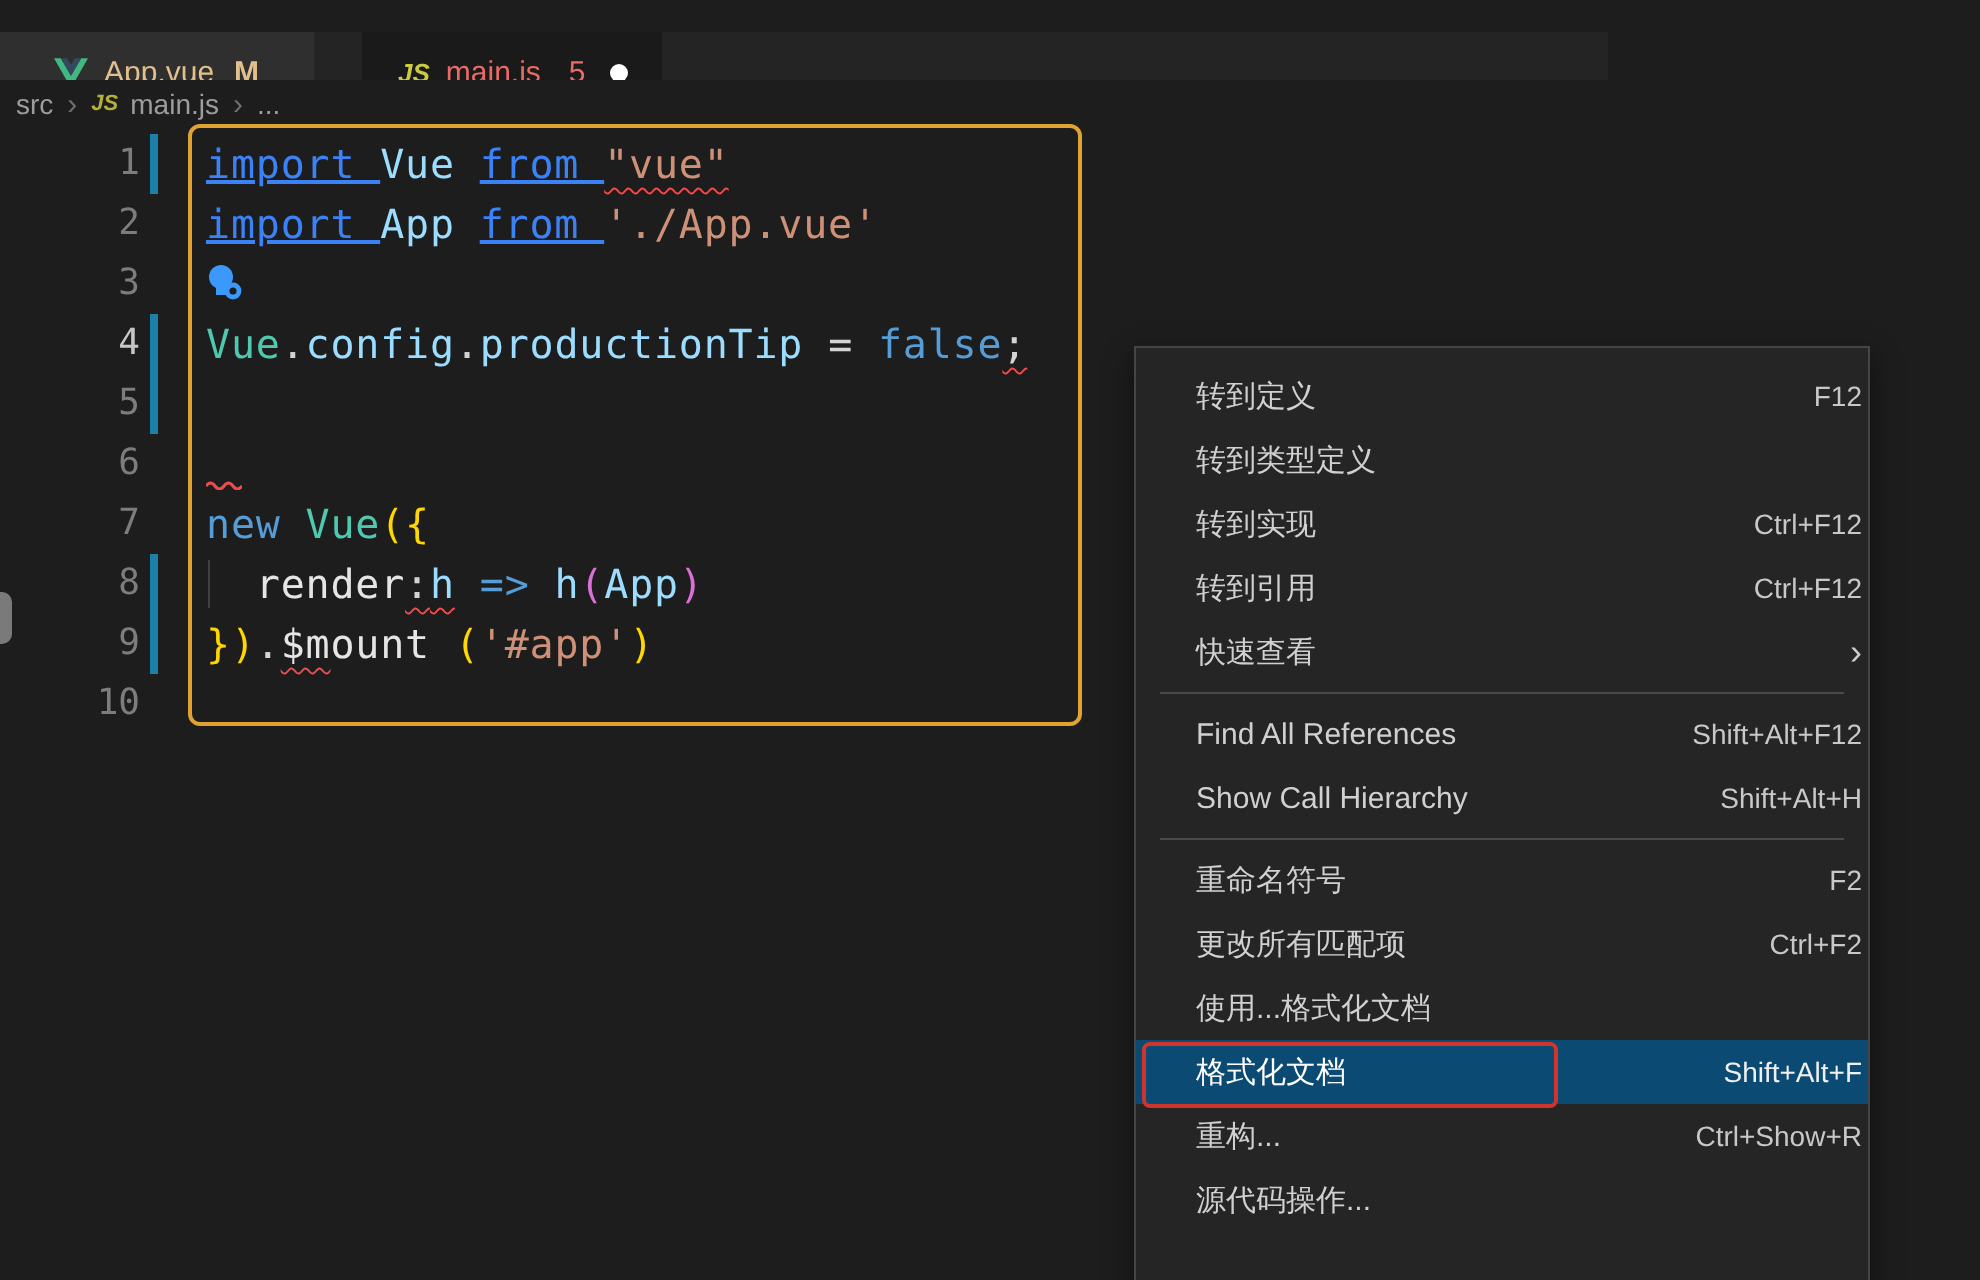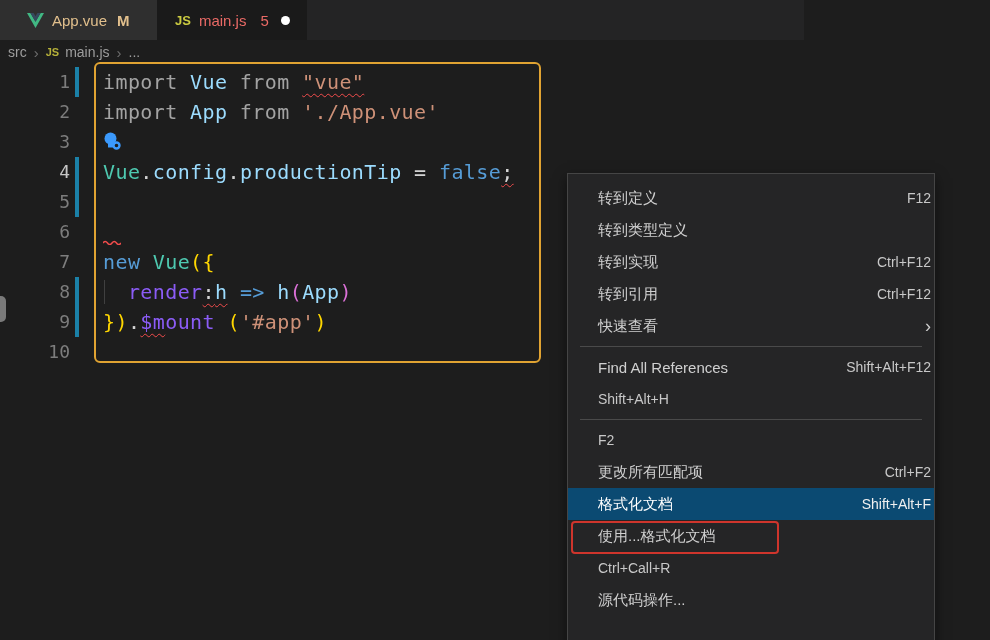--- a/index.html
+++ b/index.html
@@ -1,31 +1,31 @@
 <!DOCTYPE html>
 <html><head>
 <meta charset="utf-8">
 <style>
   * { margin:0; padding:0; box-sizing:border-box; }
   html,body { width:990px; height:640px; overflow:hidden; background:#1d1d1d;
               font-family:"Liberation Sans", sans-serif; }
   #stage { position:relative; width:990px; height:640px; background:#1d1d1d; }
 
   
-  .tabbar { position:absolute; left:0; top:0; width:804px; height:40px;
-            background:#242425; display:flex; }
+  .tabbar { position:absolute; left:0; top:16px; width:804px; height:40px;
+            background:#242425; display:flex;gap:24px; }
   .tab { height:40px; display:flex; align-items:center; font-size:15px; cursor:default; }
   .tab.t1 { width:157px; padding-left:27px; background:#2f2f2f; }
   .tab.t2 { width:150px; padding-left:18px; background:#1a1a1a; }
   .tab .lbl { margin-left:8px; }
   .lbl-mod, .badge-mod { color:#e2c08d; }
   .lbl-err, .badge-err { color:#ea6a66; }
   .badge-mod { margin-left:10px; font-weight:bold; }
   .badge-err { margin-left:14px; }
-  .js-glyph { color:#cbcb41; font-weight:bold; font-size:13px; }
+  .js-glyph { color:#cbcb41; font-weight:bold; font-size:13px; font-style:italic; }
   .dirty-dot { width:9px; height:9px; border-radius:50%; background:#ffffff; margin-left:12px; }
 
   
   .breadcrumb { position:absolute; left:0; top:40px; width:990px; height:24px;
                 background:#1d1d1d; display:flex; align-items:center;
                 padding-left:8px; font-size:14px; color:#9d9d9d; }
   .breadcrumb .chev { color:#6e6e6e; margin:0 7px; font-size:15px; }
   .breadcrumb .js-glyph { font-size:11px; margin-right:6px; color:#b5b039; }
 
   
@@ -34,23 +34,23 @@
           font-size:20px; line-height:30px; letter-spacing:0.4px; }
   .ln { width:70px; text-align:right; color:#7d7d7d; font-size:18px;
         font-family:"DejaVu Sans Mono", monospace; letter-spacing:0; }
   .ln.active { color:#c6c6c6; }
   .gutter { width:33px; position:relative; }
   .gutter.modified::before { content:''; position:absolute; left:5px; top:0;
         bottom:0; width:4px; background:#1b81a8; }
   .code { white-space:pre; position:relative; }
   .code.indent-guide::before { content:''; position:absolute; left:1px; top:3px;
         bottom:3px; width:1px; background:#404040; }
-  .tok.kw  { color:#a3a3a3; } .tok.id  { color:#9cdcfe; }
+  .tok.kw  { color:#3b82f6;text-decoration:underline; } .tok.id  { color:#9cdcfe; }
   .tok.cls { color:#4ec9b0; } .tok.kwb { color:#569cd6;text-align:center; }
-  .tok.str { color:#ce9178; } .tok.fn  { color:#8b5cf6; }
+  .tok.str { color:#ce9178; } .tok.fn  { color:#e5e5e5; }
   .tok.pun { color:#d4d4d4; } .tok.gold{ color:#ffd700; }
   .tok.pink{ color:#da70d6; }
   .sq { text-decoration:underline wavy #f14c4c; text-decoration-thickness:1.4px;
         text-underline-offset:4px; text-decoration-skip-ink:none; }
   .fsq { position:absolute; left:0; bottom:2px; }
   .bulb { display:inline-block; vertical-align:middle; transform:translateY(-2px); }
 
   .left-handle { position:absolute; left:0; top:296px; width:6px; height:26px;
         background:#7a7a7a; border-radius:0 5px 5px 0; }
 
@@ -189,38 +189,41 @@
       <div class="mrow">
         <span class="mlabel">快速查看</span>
         <span class="marrow">›</span>
       </div>
       <div class="msep"></div>
       <div class="mrow">
         <span class="mlabel">Find All References</span>
         <span class="mshort">Shift+Alt+F12</span>
       </div>
       <div class="mrow">
+        <span class="mlabel">Show Call Hierarchy</span>
         <span class="mshort">Shift+Alt+H</span>
       </div>
       <div class="msep"></div>
       <div class="mrow">
+        <span class="mlabel">重命名符号</span>
         <span class="mshort">F2</span>
       </div>
       <div class="mrow">
         <span class="mlabel">更改所有匹配项</span>
         <span class="mshort">Ctrl+F2</span>
+      </div>
+      <div class="mrow">
+        <span class="mlabel">使用...格式化文档</span>
       </div>
       <div class="mrow hl">
         <span class="mlabel">格式化文档</span>
         <span class="mshort">Shift+Alt+F</span>
       </div>
       <div class="mrow">
-        <span class="mlabel">使用...格式化文档</span>
-      </div>
-      <div class="mrow">
-        <span class="mshort">Ctrl+Call+R</span>
+        <span class="mlabel">重构...</span>
+        <span class="mshort">Ctrl+Show+R</span>
       </div>
       <div class="mrow">
         <span class="mlabel">源代码操作...</span>
       </div>
     </div>
 
 </div>
 
 </body></html>

